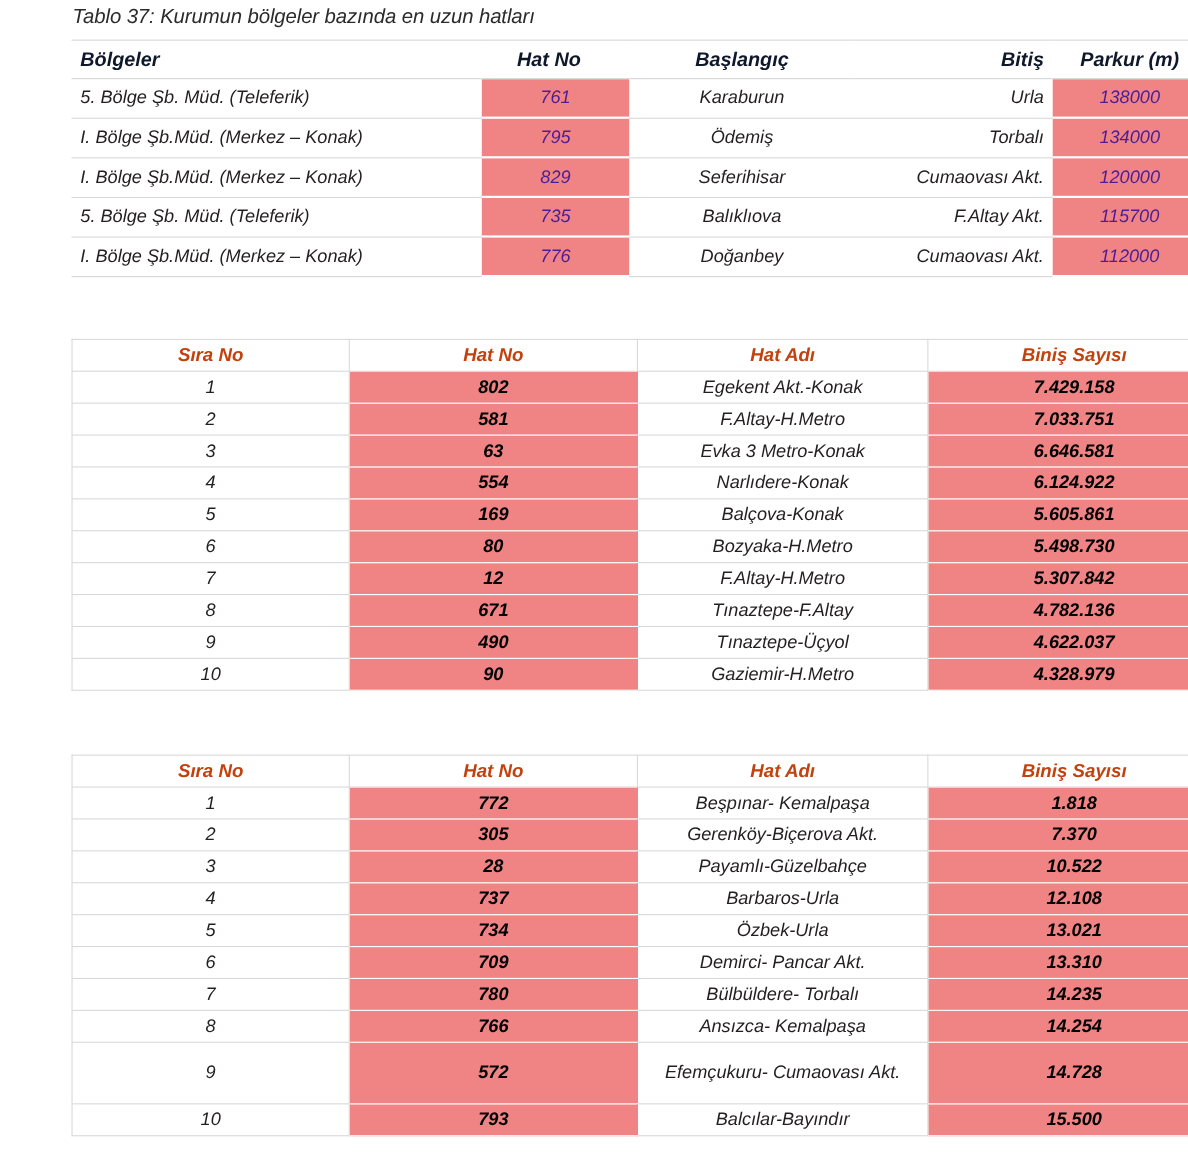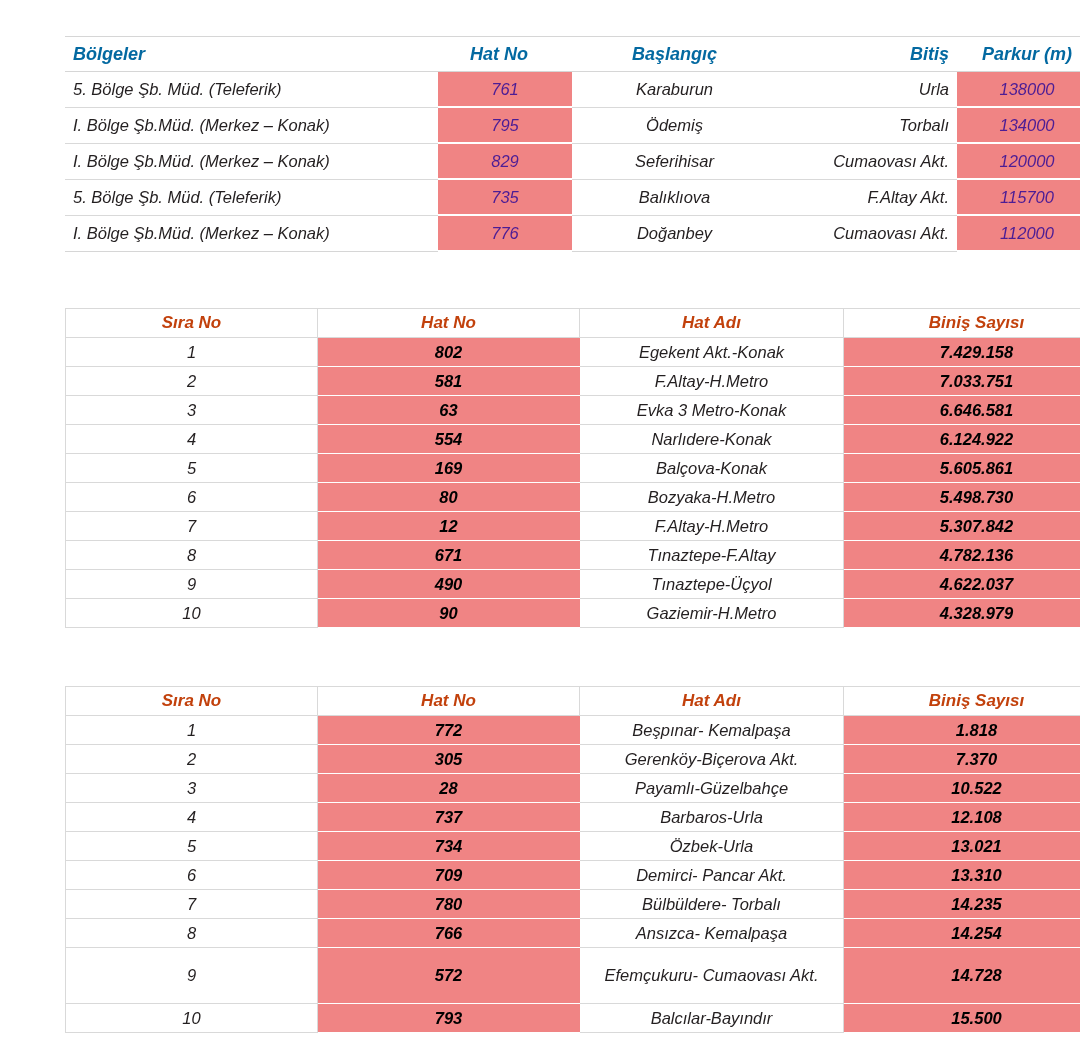--- a/index.html
+++ b/index.html
@@ -50,21 +50,21 @@
     padding: 0;
     height: 34px;
     vertical-align: middle;
     border: 0;
     background-clip: padding-box;
   }
   #t37 thead th {
     height: 34px;
     font-weight: 700;
     font-style: italic;
-    color: #0369a1;
+    color: #0f172a;
     font-size: 18px;
     border-top: 1.3px solid #d6d6d6;
     border-bottom: 1.3px solid #d6d6d6;
   }
   #t37 tbody td {
     border-bottom: 1.3px solid #d9d9d9;
   }
   #t37 tbody tr:last-child td { border-bottom: 1.3px solid #d6d6d6; }
 
   .t37-c-bolge  { width: 365px; text-align: left;  padding-left: 8px !important; }
@@ -132,20 +132,21 @@
   .c-binis   { width: 257px; }
 
   .tall { height: 56px; }
   .tall .wrap2 { line-height: 1.25; }
 </style>
 </head>
 <body>
 
 <div class="page">
 
+  <div class="caption" id="cap37">Tablo 37: Kurumun bölgeler bazında en uzun hatları</div>
 
   <table id="t37">
     <thead>
       <tr>
         <th class="t37-c-bolge">Bölgeler</th>
         <th class="t37-c-hatno">Hat No</th>
         <th class="t37-c-bas">Başlangıç</th>
         <th class="t37-c-bitis">Bitiş</th>
         <th class="t37-c-parkur">Parkur (m)</th>
       </tr>

